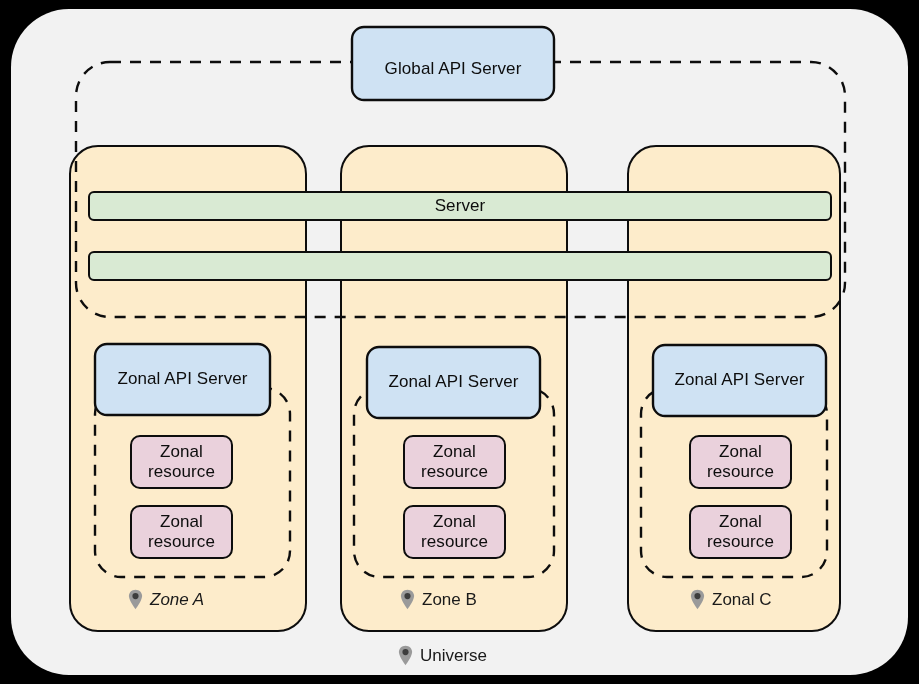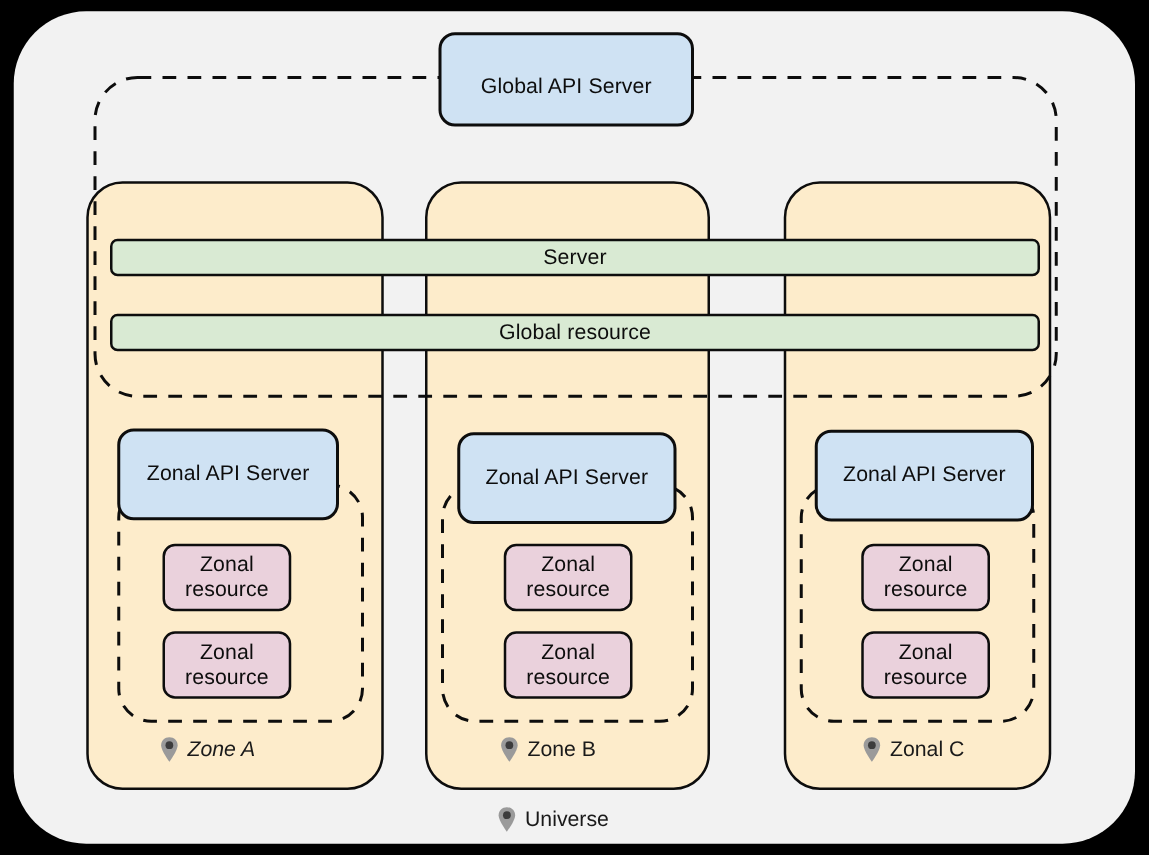--- a/index.html
+++ b/index.html
@@ -90,21 +90,20 @@
     <rect x="404" y="436" width="101" height="52" rx="9" ry="9" fill="#ead1dc" stroke="#0d0d0d" stroke-width="2"></rect>
     <rect x="404" y="506" width="101" height="52" rx="9" ry="9" fill="#ead1dc" stroke="#0d0d0d" stroke-width="2"></rect>
     <rect x="690" y="436" width="101" height="52" rx="9" ry="9" fill="#ead1dc" stroke="#0d0d0d" stroke-width="2"></rect>
     <rect x="690" y="506" width="101" height="52" rx="9" ry="9" fill="#ead1dc" stroke="#0d0d0d" stroke-width="2"></rect>
   </svg>
 
   <div class="node-label" style="left:352px; top:27px; width:202px; height:85px;">Global API Server</div>
 
   <div class="node-label" style="left:89px; top:192px; width:742px; height:28px;">Server</div>
 
-  <div class="node-label" style="left:89px; top:252px; width:742px; height:28px;">Global resource</div>
 
   <div class="node-label" style="left:95px; top:344px; width:175px; height:71px;">Zonal API Server</div>
   <div class="node-label" style="left:367px; top:347px; width:173px; height:71px;">Zonal API Server</div>
   <div class="node-label" style="left:653px; top:345px; width:173px; height:71px;">Zonal API Server</div>
 
   <div class="node-label" style="left:131px; top:436px; width:101px; height:52px;">Zonal
 resource</div>
   <div class="node-label" style="left:131px; top:506px; width:101px; height:52px;">Zonal
 resource</div>
   <div class="node-label" style="left:404px; top:436px; width:101px; height:52px;">Zonal

